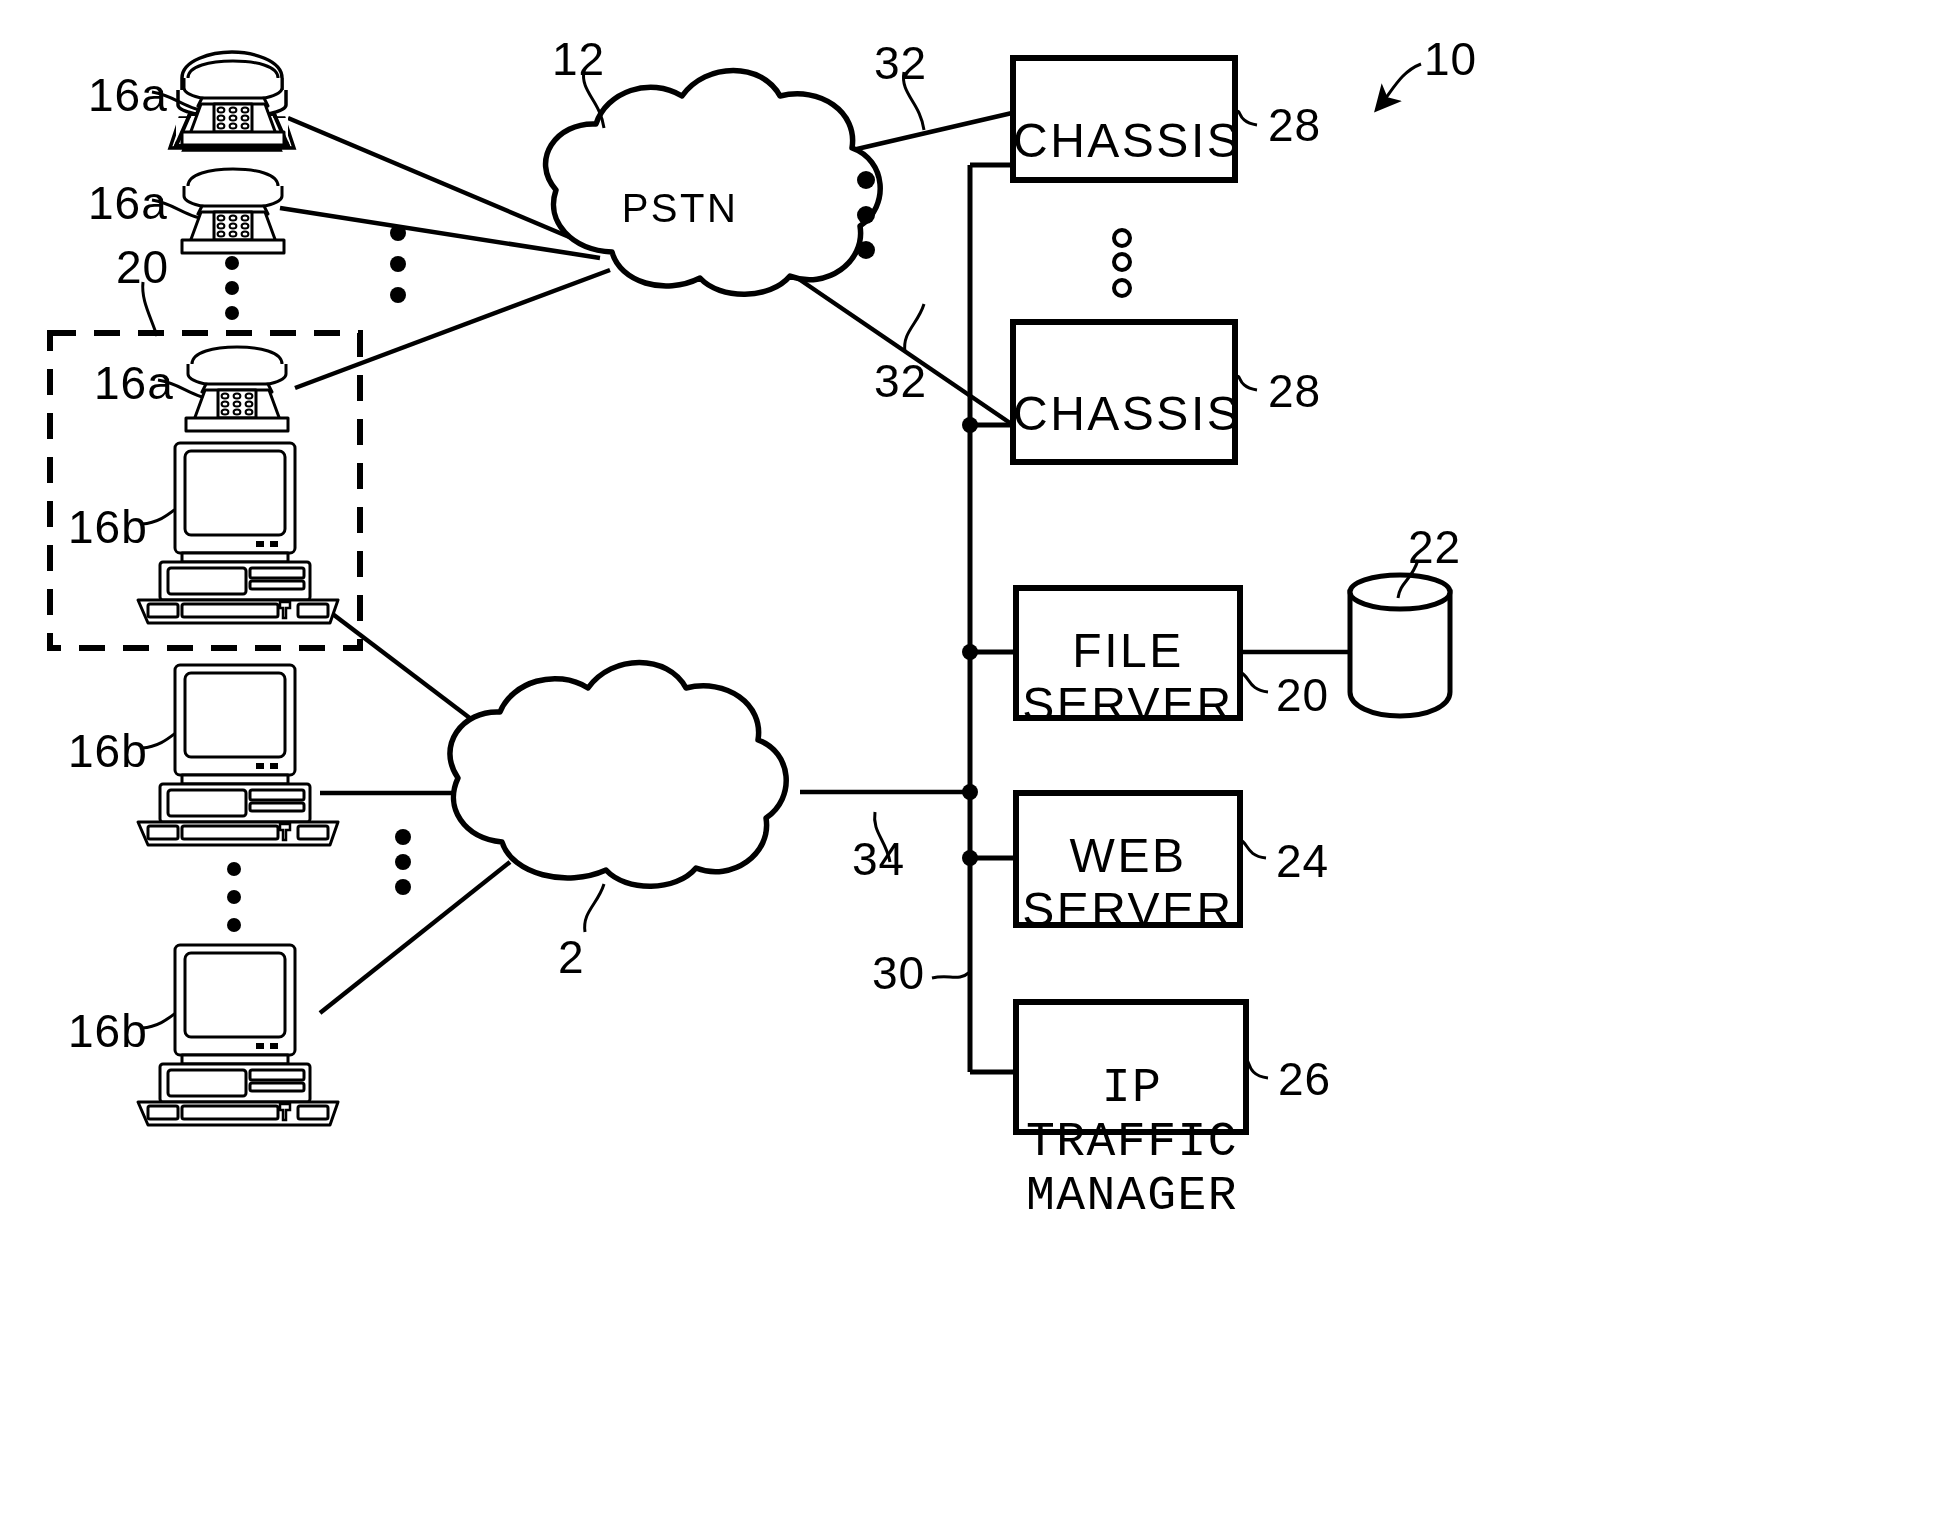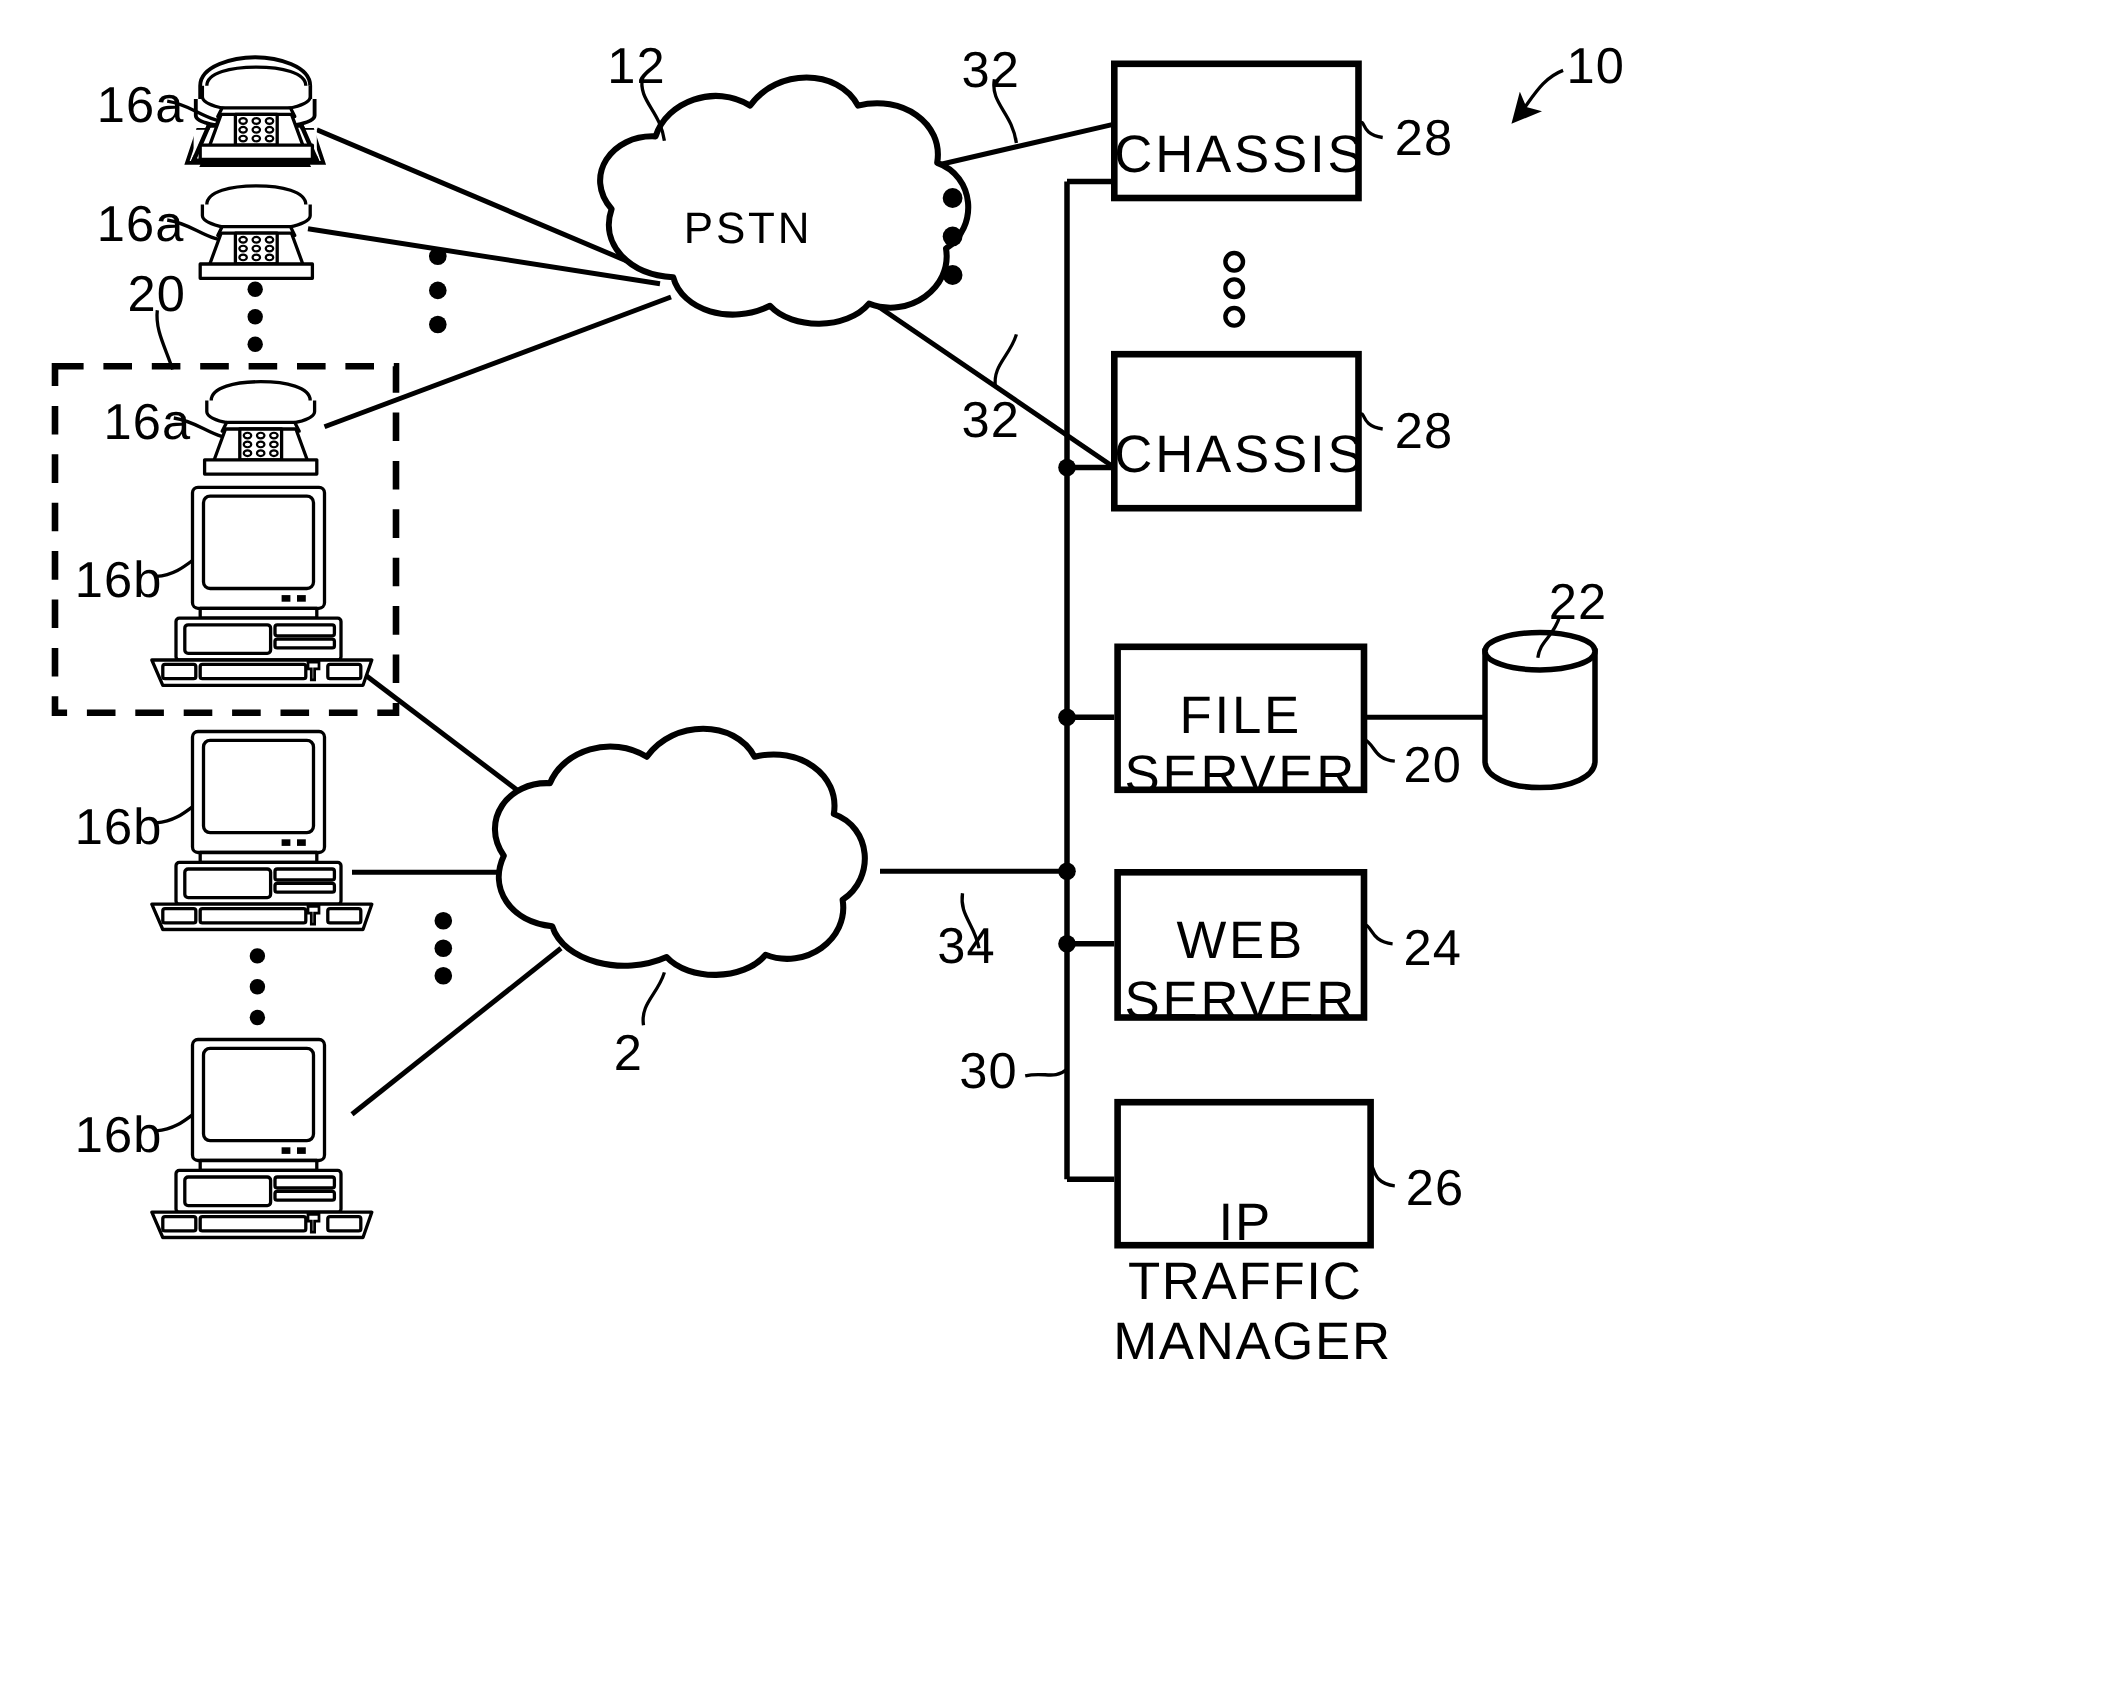--- a/index.html
+++ b/index.html
@@ -402,21 +402,21 @@
   <div class="box-label" style="left:1013px; top:98px; width:222px;">CHASSIS</div>
 
   <div class="box-label" style="left:1013px; top:371px; width:222px;">CHASSIS</div>
 
   <div class="box-label" style="left:1016px; top:608px; width:224px;">FILE
 SERVER</div>
 
   <div class="box-label" style="left:1016px; top:813px; width:224px;">WEB
 SERVER</div>
 
-  <div class="box-label" style="left:1012px; top:1069px; width:240px; letter-spacing:1.5px;">IP TRAFFIC
+  <div class="box-label" style="left:1012px; top:1046px; width:240px; letter-spacing:1.5px;font-family:Liberation Mono, monospace;">IP TRAFFIC
 MANAGER</div>
 
   <div class="ref-num" style="left:88px; top:68px;">16a</div>
   <div class="ref-num" style="left:88px; top:176px;">16a</div>
   <div class="ref-num" style="left:94px; top:356px;">16a</div>
 
   <div class="ref-num" style="left:68px; top:500px;">16b</div>
   <div class="ref-num" style="left:68px; top:724px;">16b</div>
   <div class="ref-num" style="left:68px; top:1004px;">16b</div>
 

